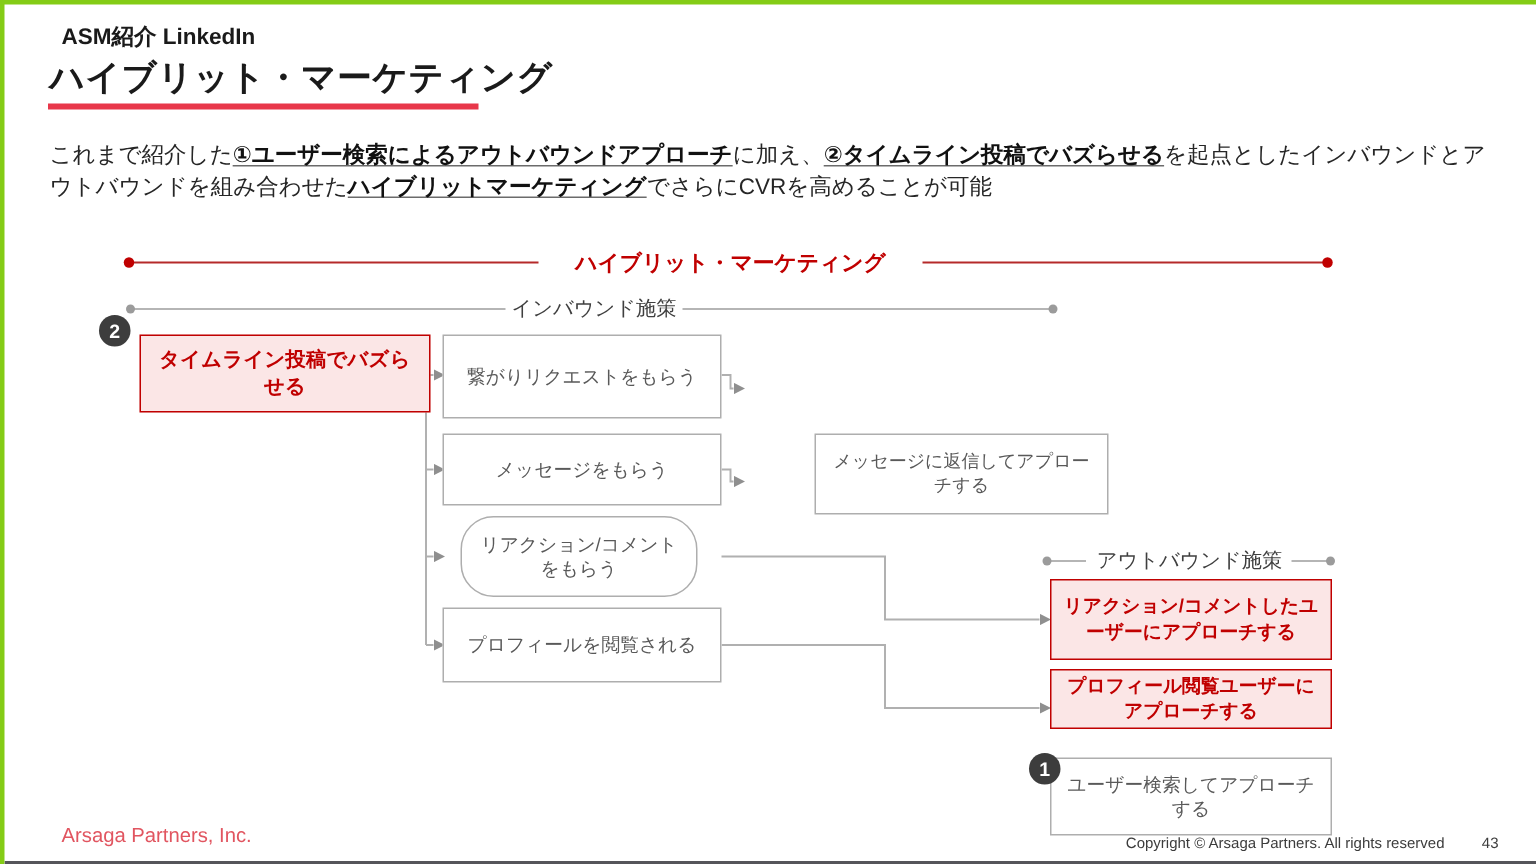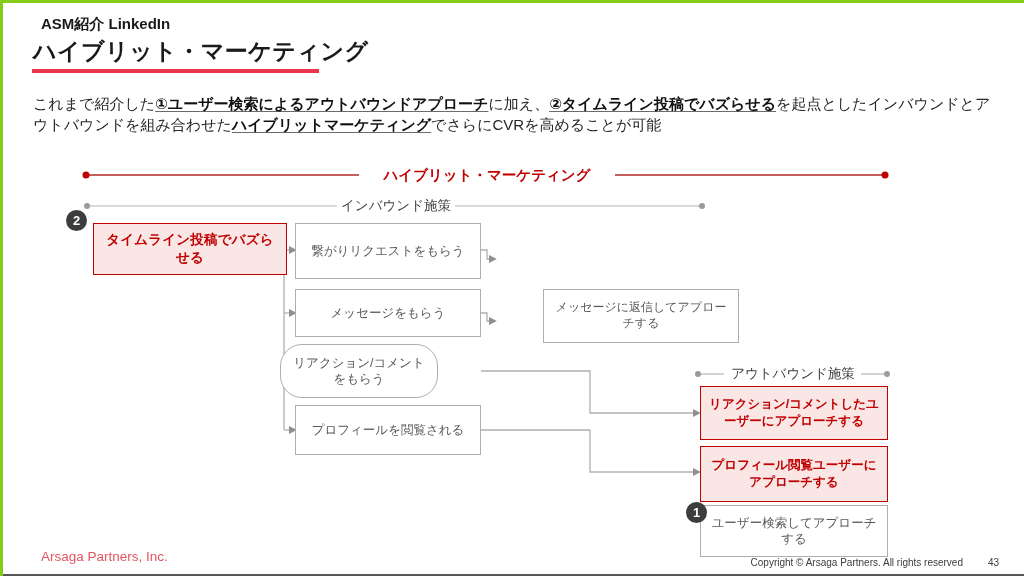--- a/index.html
+++ b/index.html
@@ -99,27 +99,27 @@
   <div class="abs lbl-inbound">インバウンド施策</div>
   <div class="abs lbl-outbound">アウトバウンド施策</div>
 
   <div class="abs badge" style="left:63px;top:207px;">2</div>
   <div class="abs badge" style="left:683px;top:499px;">1</div>
 
   <div class="abs rbox src" style="left:90px;top:220px;width:194px;height:52px;">タイムライン投稿でバズらせる</div>
 
   <div class="abs gbox" style="left:292px;top:220px;width:186px;height:56px;">繋がりリクエストをもらう</div>
   <div class="abs gbox" style="left:292px;top:286px;width:186px;height:48px;">メッセージをもらう</div>
-  <div class="abs gbox" style="left:277px;top:341px;width:158px;height:54px;border-radius:22px;">リアクション/コメントをもらう</div>
+  <div class="abs gbox" style="left:304px;top:341px;width:158px;height:54px;border-radius:22px;">リアクション/コメントをもらう</div>
   <div class="abs gbox" style="left:292px;top:402px;width:186px;height:50px;">プロフィールを閲覧される</div>
 
   <div class="abs gbox" style="left:492px;top:286px;width:196px;height:54px;font-size:12px;margin-left:48px;">メッセージに返信してアプローチする</div>
 
   <div class="abs rbox" style="left:697px;top:383px;width:188px;height:54px;">リアクション/コメントしたユーザーにアプローチする</div>
-  <div class="abs rbox" style="left:697px;top:443px;width:188px;height:56px;">プロフィール閲覧ユーザーにアプローチする</div>
+  <div class="abs rbox" style="left:697px;top:443px;width:188px;height:40px;">プロフィール閲覧ユーザーにアプローチする</div>
 
   <div class="abs gbox" style="left:697px;top:502px;width:188px;height:52px;">ユーザー検索してアプローチする</div>
 
   <div class="abs logo">Arsaga Partners, Inc.</div>
   <div class="abs copyright">Copyright © Arsaga Partners. All rights reserved</div>
   <div class="abs pagenum">43</div>
   <div class="abs bottom-bar"></div>
 
 </div>
 

